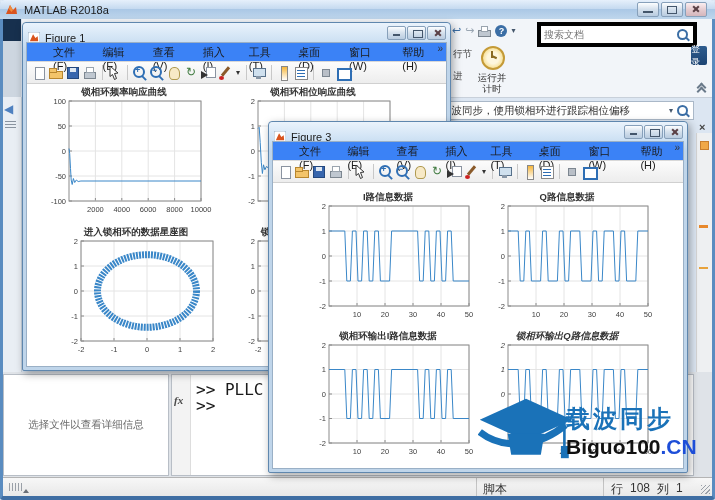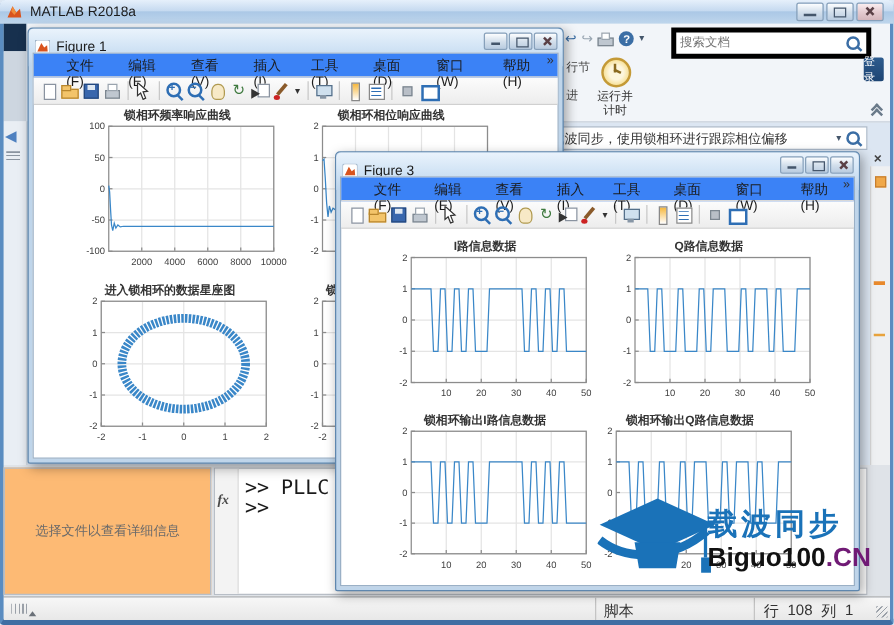--- a/index.html
+++ b/index.html
@@ -61,21 +61,21 @@
     display:flex;align-items:center;box-sizing:border-box;}
   .navbar .ntext{font-size:10.5px;color:#333;padding-left:100px;white-space:nowrap;overflow:hidden;flex:1;}
   .tabx{position:absolute;left:699px;top:121px;font-size:11px;font-weight:bold;color:#444;}
   
   .rstrip{position:absolute;left:696px;top:133px;width:15px;height:339px;background:#eef0f2;border-left:1px solid #d4d4d4;}
   .mk-sq{position:absolute;left:3px;top:8px;width:7px;height:7px;background:#f0a848;border:1px solid #c87f2f;}
   .mk-l1{position:absolute;left:2px;top:92px;width:9px;height:3px;background:#e8892c;}
   .mk-l2{position:absolute;left:2px;top:134px;width:9px;height:2px;background:#e8a33d;}
   
   .bottombg{position:absolute;left:3px;top:372px;right:3px;height:105px;background:#dfe3e8;}
-  .details{position:absolute;left:3px;top:374px;width:166px;height:102px;background:#fdba74;border:1px solid #b8bec6;
+  .details{position:absolute;left:3px;top:374px;width:166px;height:102px;background:#ffffff;border:1px solid #b8bec6;
     box-sizing:border-box;display:flex;align-items:center;justify-content:center;}
   .details span{font-size:10.5px;color:#6a6a6a;}
   .cmdwin{position:absolute;left:171px;top:374px;width:523px;height:102px;background:#fff;border:1px solid #b8bec6;box-sizing:border-box;}
   .gutter{position:absolute;left:0;top:0;bottom:0;width:18px;background:#f3f3f3;border-right:1px solid #ddd;}
   .fx{position:absolute;left:2px;top:19px;font-family:Liberation Serif, serif;font-style:italic;font-weight:bold;
     font-size:11px;color:#4a4a4a;}
   .cmdline{position:absolute;left:24px;font-family:"DejaVu Sans Mono",monospace;font-size:16px;color:#1a1a1a;white-space:pre;}
   
   .statusbar{position:absolute;left:3px;right:3px;top:477px;height:18px;
     background:linear-gradient(#f7f7f7,#e8e8e8);border-top:1px solid #b4b4b4;font-size:12px;color:#333;}
@@ -133,21 +133,21 @@
   .ic-dock::before{content:"";position:absolute;left:2px;top:3px;width:11px;height:9px;background:#fff;border:2px solid #2e6eb4;}
   .ptr-svg{position:absolute;left:2px;top:1px;}
   
   .chart{position:absolute;overflow:visible;}
   .chart .ct{height:12px;text-align:center;font-size:9.5px;font-weight:bold;color:#333;white-space:nowrap;}
   .chart svg{overflow:visible;display:block;}
   
   .watermark{position:absolute;left:478px;top:393px;width:237px;height:88px;z-index:30;}
   .wm-cn{position:absolute;left:88px;top:10px;font-size:24px;font-weight:bold;color:#1a72b8;letter-spacing:3px;white-space:nowrap;}
   .wm-en{position:absolute;left:88px;top:42px;font-size:21px;font-weight:bold;color:#111;white-space:nowrap;}
-  .wm-en b{color:#701a75;}
+  .wm-en b{color:#1d4ed8;}
   .z10{z-index:10;} .z20{z-index:20;}
 </style>
 </head>
 <body>
 
 <div class="screen">
 
   <div class="mframe"></div>
 
   <div class="mtitle">
@@ -284,21 +284,21 @@
         <span class="tsep"></span>
         <span class="tico ic-link"></span>
         <span class="tsep"></span>
         <span class="tico ic-cbar"></span>
         <span class="tico ic-legend"></span>
         <span class="tsep"></span>
         <span class="tico ic-hide"></span>
         <span class="tico ic-dock"></span>
       </div>
     </div>
-    <div class="chart" id="c0" style="left:34px;top:63px;width:170px;height:130px;">
+    <div class="chart" id="c0" style="left:16px;top:63px;width:170px;height:130px;">
         <div class="ct">锁相环频率响应曲线</div>
         <svg width="170" height="118" font-size="7.5" font-family="Liberation Sans,sans-serif" fill="#404040">
           <line x1="56.4" y1="103.0" x2="56.4" y2="3.0" stroke="#e4e4e4" stroke-width="1"></line>
           <line x1="56.4" y1="103.0" x2="56.4" y2="100" stroke="#8c8c8c" stroke-width="1"></line>
           <text x="56.4" y="114" text-anchor="middle">2000</text>
           <line x1="82.8" y1="103.0" x2="82.8" y2="3.0" stroke="#e4e4e4" stroke-width="1"></line>
           <line x1="82.8" y1="103.0" x2="82.8" y2="100" stroke="#8c8c8c" stroke-width="1"></line>
           <text x="82.8" y="114" text-anchor="middle">4000</text>
           <line x1="109.2" y1="103.0" x2="109.2" y2="3.0" stroke="#e4e4e4" stroke-width="1"></line>
           <line x1="109.2" y1="103.0" x2="109.2" y2="100" stroke="#8c8c8c" stroke-width="1"></line>
@@ -603,21 +603,21 @@
           <line x1="30.0" y1="76.5" x2="170.0" y2="76.5" stroke="#e4e4e4" stroke-width="1"></line>
           <line x1="30.0" y1="76.5" x2="33" y2="76.5" stroke="#8c8c8c" stroke-width="1"></line>
           <text x="27" y="79" text-anchor="end">-1</text>
           <line x1="30.0" y1="101.0" x2="170.0" y2="101.0" stroke="#e4e4e4" stroke-width="1"></line>
           <line x1="30.0" y1="101.0" x2="33" y2="101.0" stroke="#8c8c8c" stroke-width="1"></line>
           <text x="27" y="103.5" text-anchor="end">-2</text>
           <rect x="30" y="3" width="140" height="98" fill="none" stroke="#8c8c8c"></rect>
           <polyline fill="none" stroke="#3a87c8" stroke-width="1" points="30.0,27.5 45.8,27.5 47.8,76.5 51.4,76.5 53.4,27.5 57.0,27.5 59.0,76.5 62.6,76.5 64.6,27.5 68.2,27.5 70.2,76.5 73.8,76.5 75.8,27.5 79.4,27.5 81.4,76.5 90.6,76.5 92.6,27.5 118.6,27.5 120.6,76.5 124.2,76.5 126.2,27.5 129.8,27.5 131.8,76.5 135.4,76.5 137.4,27.5 141.0,27.5 143.0,76.5 146.6,76.5 148.6,27.5 152.2,27.5 154.2,76.5 170.0,76.5"></polyline>
         </svg>
       </div>
-    <div class="chart" id="c7" style="left:194px;top:208px;width:178px;height:128px;">
+    <div class="chart" id="c7" style="left:209px;top:208px;width:178px;height:128px;font-style:italic;">
         <div class="ct">锁相环输出Q路信息数据</div>
         <svg width="178" height="116" font-size="7.5" font-family="Liberation Sans,sans-serif" fill="#404040">
           <line x1="58.0" y1="101.0" x2="58.0" y2="3.0" stroke="#e4e4e4" stroke-width="1"></line>
           <line x1="58.0" y1="101.0" x2="58.0" y2="98" stroke="#8c8c8c" stroke-width="1"></line>
           <text x="58.0" y="112" text-anchor="middle">10</text>
           <line x1="86.0" y1="101.0" x2="86.0" y2="3.0" stroke="#e4e4e4" stroke-width="1"></line>
           <line x1="86.0" y1="101.0" x2="86.0" y2="98" stroke="#8c8c8c" stroke-width="1"></line>
           <text x="86.0" y="112" text-anchor="middle">20</text>
           <line x1="114.0" y1="101.0" x2="114.0" y2="3.0" stroke="#e4e4e4" stroke-width="1"></line>
           <line x1="114.0" y1="101.0" x2="114.0" y2="98" stroke="#8c8c8c" stroke-width="1"></line>

